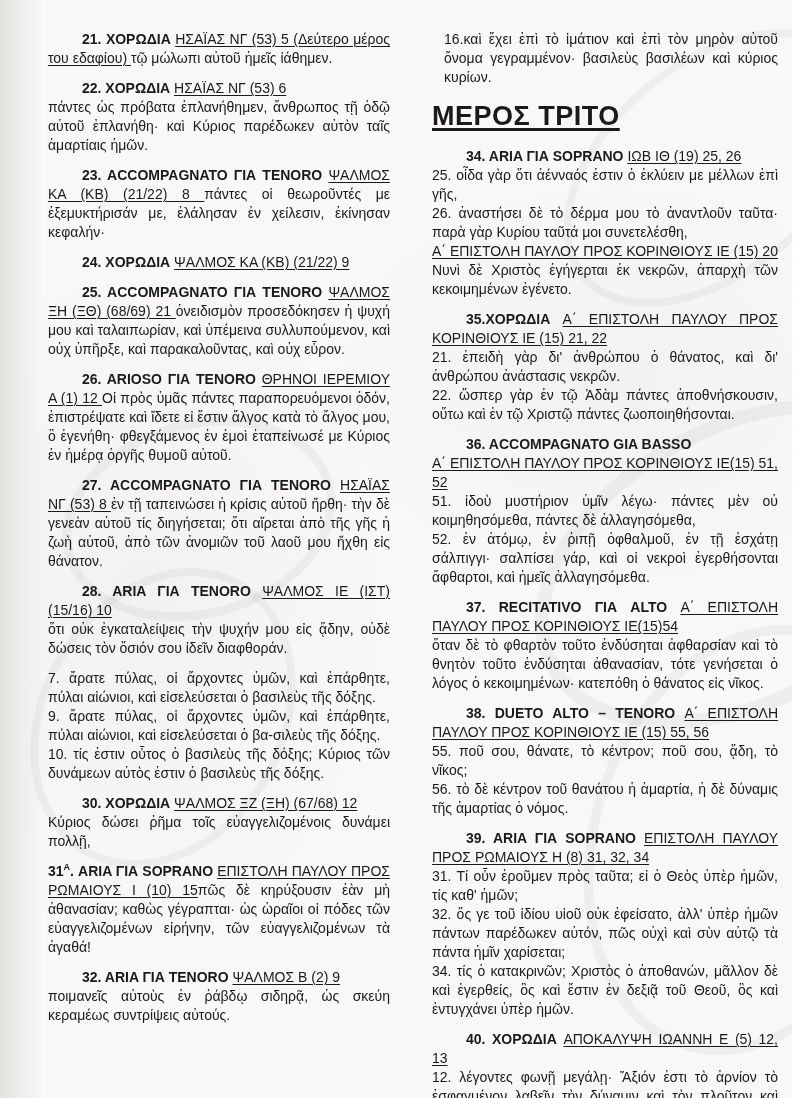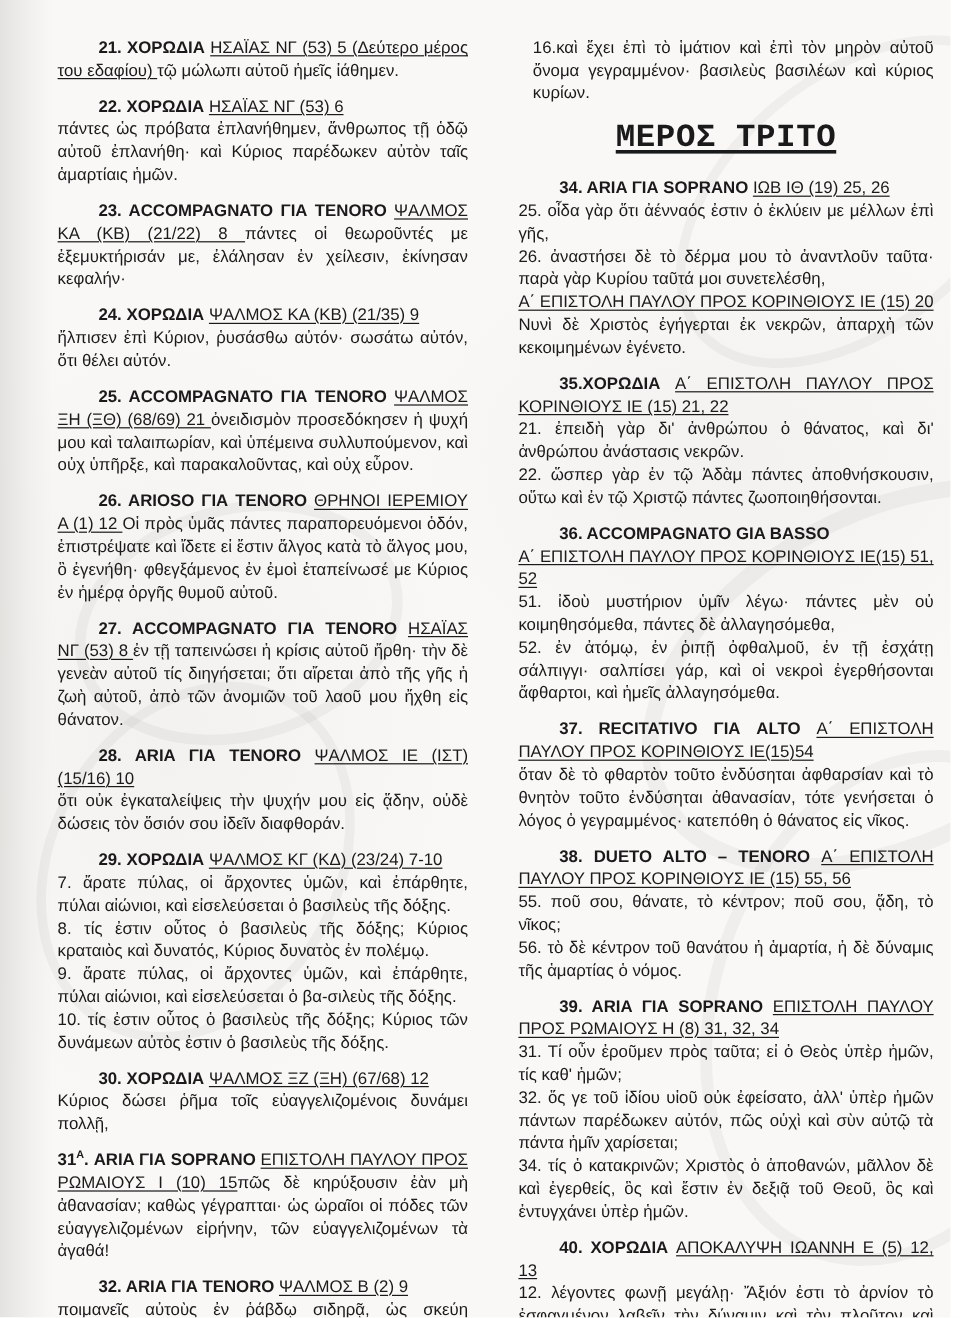--- a/index.html
+++ b/index.html
@@ -42,22 +42,22 @@
   .section p{margin:0;text-align:justify;}
   .section .flow{text-indent:34px;}
   .section.noindent .flow{text-indent:0;}
   .b{font-weight:700;}
   .u{text-decoration:underline;text-underline-offset:2px;text-decoration-thickness:1.2px;}
   sup.marker{font-size:9px;font-weight:700;vertical-align:super;line-height:0;}
 
   .cont{margin:0 0 2px 12px;text-align:justify;}
   .part-header{
     margin:14px 0 16px 0;
-    text-align:center;
-    font-size:27px;line-height:30px;font-weight:700;letter-spacing:.5px;font-family:Liberation Mono, monospace;
+    text-align:left;
+    font-size:27px;line-height:30px;font-weight:700;letter-spacing:.5px;
   }
   .part-header .u-head{text-decoration:underline;text-decoration-thickness:2.5px;text-underline-offset:3px;}
 </style>
 </head>
 <body>
 
 <div class="page">
   <div class="strip"></div>
   <div class="ghost g1"></div>
   <div class="ghost g2"></div>
@@ -71,40 +71,37 @@
           <p class="flow"><span class="b">21. ΧΟΡΩΔΙΑ </span><span class="u">ΗΣΑΪΑΣ ΝΓ (53) 5  (Δεύτερο μέρος του εδαφίου) </span><span>τῷ μώλωπι αὐτοῦ ἡμεῖς ἰάθημεν.</span></p>
         </div>
         <div class="section">
           <p class="flow"><span class="b">22. ΧΟΡΩΔΙΑ </span><span class="u">ΗΣΑΪΑΣ ΝΓ (53) 6</span></p>
           <p class="line">πάντες ὡς πρόβατα ἐπλανήθημεν, ἄνθρωπος τῇ ὁδῷ αὐτοῦ ἐπλανήθη· καὶ Κύριος παρέδωκεν αὐτὸν ταῖς ἁμαρτίαις ἡμῶν.</p>
         </div>
         <div class="section">
           <p class="flow"><span class="b">23. ACCOMPAGNATO ΓΙΑ TENORO </span><span class="u">ΨΑΛΜΟΣ ΚΑ (ΚΒ) (21/22) 8 </span><span>πάντες οἱ θεωροῦντές με ἐξεμυκτήρισάν με, ἐλάλησαν ἐν χείλεσιν, ἐκίνησαν κεφαλήν·</span></p>
         </div>
         <div class="section">
-          <p class="flow"><span class="b">24. ΧΟΡΩΔΙΑ </span><span class="u">ΨΑΛΜΟΣ ΚΑ (ΚΒ) (21/35) 9</span></p>
-          <p class="line">ἤλπισεν ἐπὶ Κύριον, ῥυσάσθω αὐτόν· σωσάτω αὐτόν, ὅτι θέλει αὐτόν.</p>
+          <p class="flow"><span class="b">24. ΧΟΡΩΔΙΑ </span><span class="u">ΨΑΛΜΟΣ ΚΑ (ΚΒ) (21/22) 9</span></p>
         </div>
         <div class="section">
           <p class="flow"><span class="b">25. ACCOMPAGNATO ΓΙΑ TENORO </span><span class="u">ΨΑΛΜΟΣ ΞΗ (ΞΘ) (68/69) 21 </span><span>ὀνειδισμὸν προσεδόκησεν ἡ ψυχή μου καὶ ταλαιπωρίαν, καὶ ὑπέμεινα συλλυπούμενον, καὶ οὐχ ὑπῆρξε, καὶ παρακαλοῦντας, καὶ οὐχ εὗρον.</span></p>
         </div>
         <div class="section">
           <p class="flow"><span class="b">26. ARIOSO ΓΙΑ TENORO </span><span class="u">ΘΡΗΝΟΙ ΙΕΡΕΜΙΟΥ Α (1) 12 </span><span>Οἱ πρὸς ὑμᾶς πάντες παραπορευόμενοι ὁδόν, ἐπιστρέψατε καὶ ἴδετε εἰ ἔστιν ἄλγος κατὰ τὸ ἄλγος μου, ὃ ἐγενήθη· φθεγξάμενος ἐν ἐμοὶ ἐταπείνωσέ με Κύριος ἐν ἡμέρᾳ ὀργῆς θυμοῦ αὐτοῦ.</span></p>
         </div>
         <div class="section">
           <p class="flow"><span class="b">27. ACCOMPAGNATO ΓΙΑ TENORO </span><span class="u">ΗΣΑΪΑΣ ΝΓ (53) 8 </span><span>ἐν τῇ ταπεινώσει ἡ κρίσις αὐτοῦ ἤρθη· τὴν δὲ γενεὰν αὐτοῦ τίς διηγήσεται; ὅτι αἴρεται ἀπὸ τῆς γῆς ἡ ζωὴ αὐτοῦ, ἀπὸ τῶν ἀνομιῶν τοῦ λαοῦ μου ἤχθη εἰς θάνατον.</span></p>
         </div>
         <div class="section">
           <p class="flow"><span class="b">28. ARIA ΓΙΑ TENORO </span><span class="u">ΨΑΛΜΟΣ ΙΕ (ΙΣΤ) (15/16) 10</span></p>
           <p class="line">ὅτι οὐκ ἐγκαταλείψεις τὴν ψυχήν μου εἰς ᾅδην, οὐδὲ δώσεις τὸν ὅσιόν σου ἰδεῖν διαφθοράν.</p>
         </div>
         <div class="section">
-          <p class="flow"><span class="b">29. ΧΟΡΩΔΙΑ </span><span class="u">ΨΑΛΜΟΣ ΚΓ (ΚΔ) (23/24) 7-10</span></p>
           <p class="line">7. ἄρατε πύλας, οἱ ἄρχοντες ὑμῶν, καὶ ἐπάρθητε, πύλαι αἰώνιοι, καὶ εἰσελεύσεται ὁ βασιλεὺς τῆς δόξης.</p>
-          <p class="line">8. τίς ἐστιν οὗτος ὁ βασιλεὺς τῆς δόξης; Κύριος κραταιὸς καὶ δυνατός, Κύριος δυνατὸς ἐν πολέμῳ.</p>
           <p class="line">9. ἄρατε πύλας, οἱ ἄρχοντες ὑμῶν, καὶ ἐπάρθητε, πύλαι αἰώνιοι, καὶ εἰσελεύσεται ὁ βα-σιλεὺς τῆς δόξης.</p>
           <p class="line">10. τίς ἐστιν οὗτος ὁ βασιλεὺς τῆς δόξης; Κύριος τῶν δυνάμεων αὐτὸς ἐστιν ὁ βασιλεὺς τῆς δόξης.</p>
         </div>
         <div class="section">
           <p class="flow"><span class="b">30. ΧΟΡΩΔΙΑ </span><span class="u">ΨΑΛΜΟΣ ΞΖ (ΞΗ) (67/68) 12</span></p>
           <p class="line">Κύριος δώσει ῥῆμα τοῖς εὐαγγελιζομένοις δυνάμει πολλῇ,</p>
         </div>
         <div class="section noindent">
           <p class="flow"><span class="b">31</span><sup class="marker">Α</sup><span class="b">. ARIA ΓΙΑ SOPRANO </span><span class="u">ΕΠΙΣΤΟΛΗ ΠΑΥΛΟΥ ΠΡΟΣ ΡΩΜΑΙΟΥΣ Ι (10) 15</span><span>πῶς δὲ κηρύξουσιν ἐὰν μὴ ἀθανασίαν; καθὼς γέγραπται· ὡς ὡραῖοι οἱ πόδες τῶν εὐαγγελιζομένων  εἰρήνην, τῶν εὐαγγελιζομένων τὰ ἀγαθά!</span></p>
         </div>
@@ -132,21 +129,21 @@
           <p class="line">22. ὥσπερ γὰρ ἐν τῷ Ἀδὰμ πάντες ἀποθνήσκουσιν, οὕτω καὶ ἐν τῷ Χριστῷ πάντες ζωοποιηθήσονται.</p>
         </div>
         <div class="section">
           <p class="flow"><span class="b">36. ACCOMPAGNATO GIA BASSO</span></p>
           <p class="line u">Α΄ ΕΠΙΣΤΟΛΗ ΠΑΥΛΟΥ ΠΡΟΣ ΚΟΡΙΝΘΙΟΥΣ ΙΕ(15) 51, 52</p>
           <p class="line">51. ἰδοὺ μυστήριον ὑμῖν λέγω· πάντες μὲν οὐ κοιμηθησόμεθα, πάντες δὲ ἀλλαγησόμεθα,</p>
           <p class="line">52. ἐν ἀτόμῳ, ἐν ῥιπῇ ὀφθαλμοῦ, ἐν τῇ ἐσχάτῃ σάλπιγγι· σαλπίσει γάρ, καὶ οἱ νεκροὶ ἐγερθήσονται ἄφθαρτοι, καὶ ἡμεῖς ἀλλαγησόμεθα.</p>
         </div>
         <div class="section">
           <p class="flow"><span class="b">37. RECITATIVO ΓΙΑ ALTO </span><span class="u">Α΄ ΕΠΙΣΤΟΛΗ ΠΑΥΛΟΥ ΠΡΟΣ ΚΟΡΙΝΘΙΟΥΣ ΙΕ(15)54</span></p>
-          <p class="line">ὅταν δὲ τὸ φθαρτὸν τοῦτο ἐνδύσηται ἀφθαρσίαν καὶ τὸ θνητὸν τοῦτο ἐνδύσηται ἀθανασίαν, τότε γενήσεται ὁ λόγος ὁ γεγραμμένος· κατεπόθη ὁ θάνατος εἰς νῖκος.</p>
+          <p class="line">ὅταν δὲ τὸ φθαρτὸν τοῦτο ἐνδύσηται ἀφθαρσίαν καὶ τὸ θνητὸν τοῦτο ἐνδύσηται ἀθανασίαν, τότε γενήσεται ὁ λόγος ὁ κεκοιμημένων· κατεπόθη ὁ θάνατος εἰς νῖκος.</p>
         </div>
         <div class="section">
           <p class="flow"><span class="b">38. DUETO ALTO – TENORO </span><span class="u">Α΄ ΕΠΙΣΤΟΛΗ ΠΑΥΛΟΥ ΠΡΟΣ ΚΟΡΙΝΘΙΟΥΣ ΙΕ (15) 55, 56</span></p>
           <p class="line">55. ποῦ σου, θάνατε, τὸ κέντρον; ποῦ σου, ᾅδη, τὸ νῖκος;</p>
           <p class="line">56. τὸ δὲ κέντρον τοῦ θανάτου ἡ ἁμαρτία, ἡ δὲ δύναμις τῆς ἁμαρτίας ὁ νόμος.</p>
         </div>
         <div class="section">
           <p class="flow"><span class="b">39. ARIA ΓΙΑ SOPRANO </span><span class="u">ΕΠΙΣΤΟΛΗ ΠΑΥΛΟΥ ΠΡΟΣ ΡΩΜΑΙΟΥΣ Η (8) 31, 32, 34</span></p>
           <p class="line">31. Τί οὖν ἐροῦμεν πρὸς ταῦτα; εἰ ὁ Θεὸς ὑπὲρ ἡμῶν, τίς καθ' ἡμῶν;</p>
           <p class="line">32. ὅς γε τοῦ ἰδίου υἱοῦ οὐκ ἐφείσατο, ἀλλ' ὑπὲρ ἡμῶν πάντων παρέδωκεν αὐτόν, πῶς οὐχὶ καὶ σὺν αὐτῷ τὰ πάντα ἡμῖν χαρίσεται;</p>

